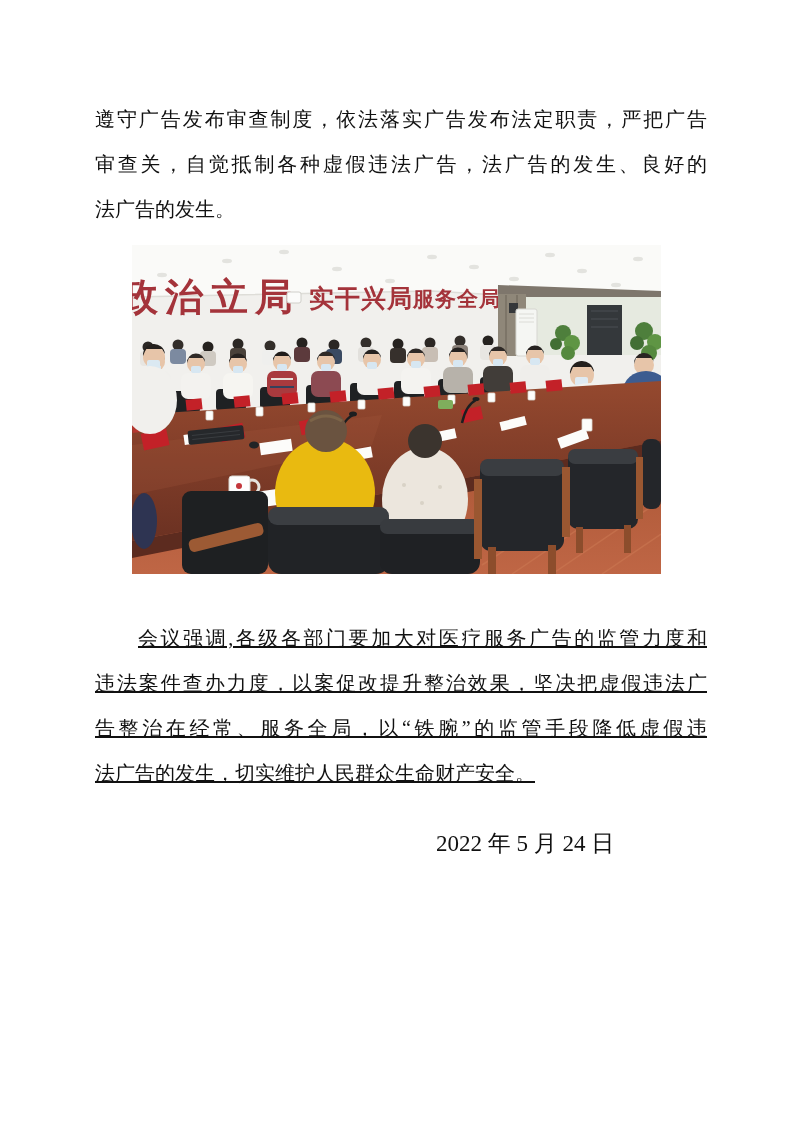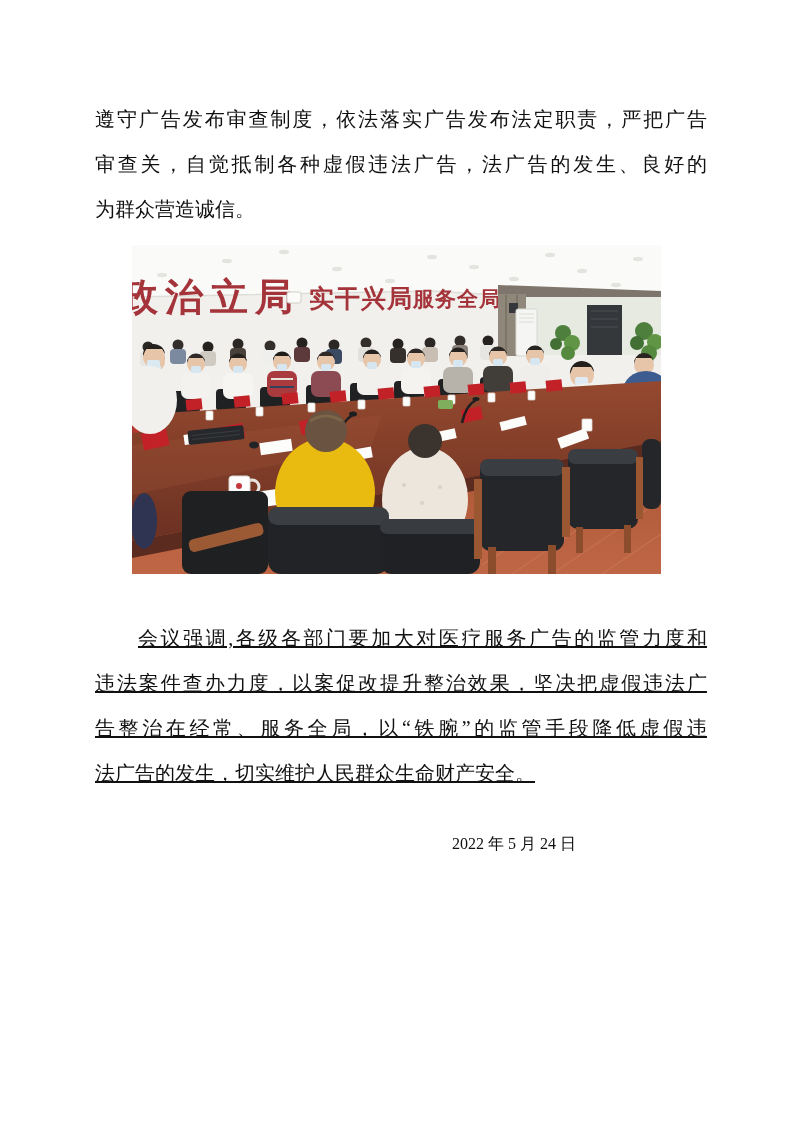--- a/index.html
+++ b/index.html
@@ -6,31 +6,31 @@
   .page{
     position:relative;width:793px;height:1122px;background:#ffffff;overflow:hidden;
     font-family:"Liberation Serif","DejaVu Serif",serif;color:#111;
   }
   .para{position:absolute;left:95px;width:612px;font-size:20px;line-height:45px;}
   .line{white-space:nowrap;}
   .jline{text-align:justify;text-align-last:justify;white-space:normal;}
   .indent{text-indent:43px;}
   .photo-frame{position:absolute;left:132px;top:245px;width:619px;height:329px;}
   .photo-frame svg{display:block;}
-  .dateline{position:absolute;left:452px;top:821px;font-size:16px;line-height:45px;white-space:nowrap;}
+  .dateline{position:absolute;left:436px;top:821px;font-size:23px;line-height:45px;white-space:nowrap;}
 </style>
 </head>
 <body>
 
 <div class="page">
 
   <div class="para" style="top:97px;">
     <div class="line jline">遵守广告发布审查制度，依法落实广告发布法定职责，严把广告</div>
     <div class="line jline">审查关，自觉抵制各种虚假违法广告，法广告的发生、良好的</div>
-    <div class="line">为群众营造诚信。</div>
+    <div class="line">法广告的发生。</div>
   </div>
 
   <div class="photo-frame">
     <svg width="529" height="329" viewBox="0 0 529 329">
       <defs>
         <linearGradient id="tgrad" x1="0" y1="0" x2="0" y2="1">
           <stop offset="0" stop-color="#95492f"></stop>
             <stop offset="1" stop-color="#6b3122"></stop>
         </linearGradient>
         <linearGradient id="fgrad" x1="0" y1="0" x2="0" y2="1">

